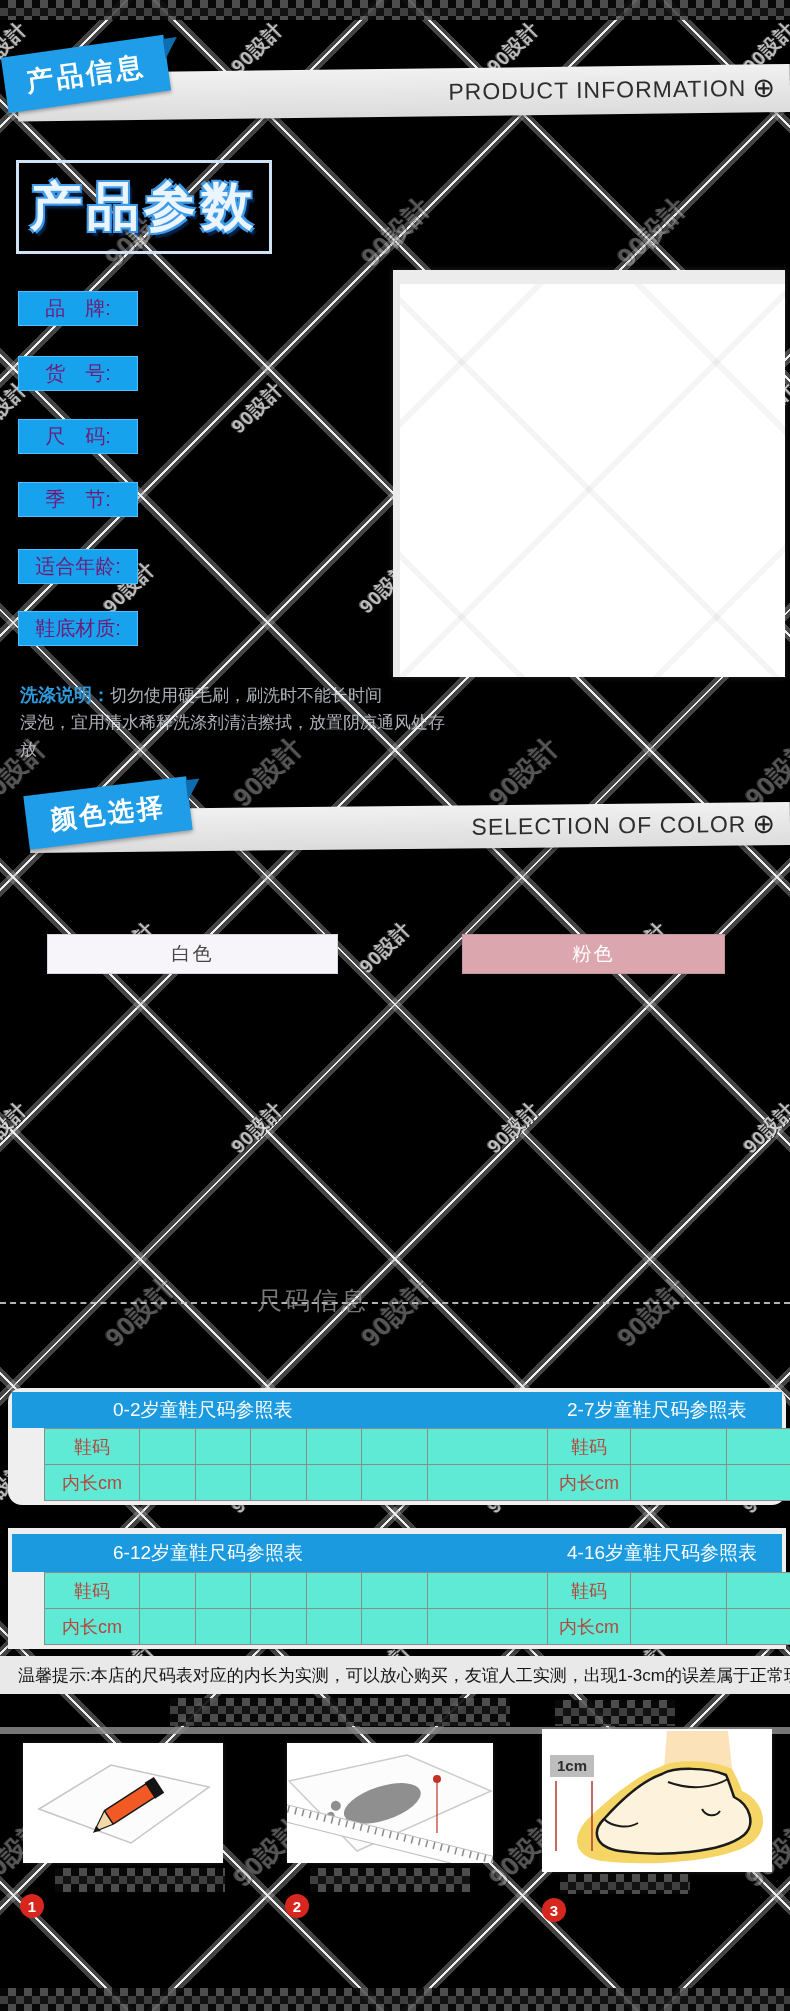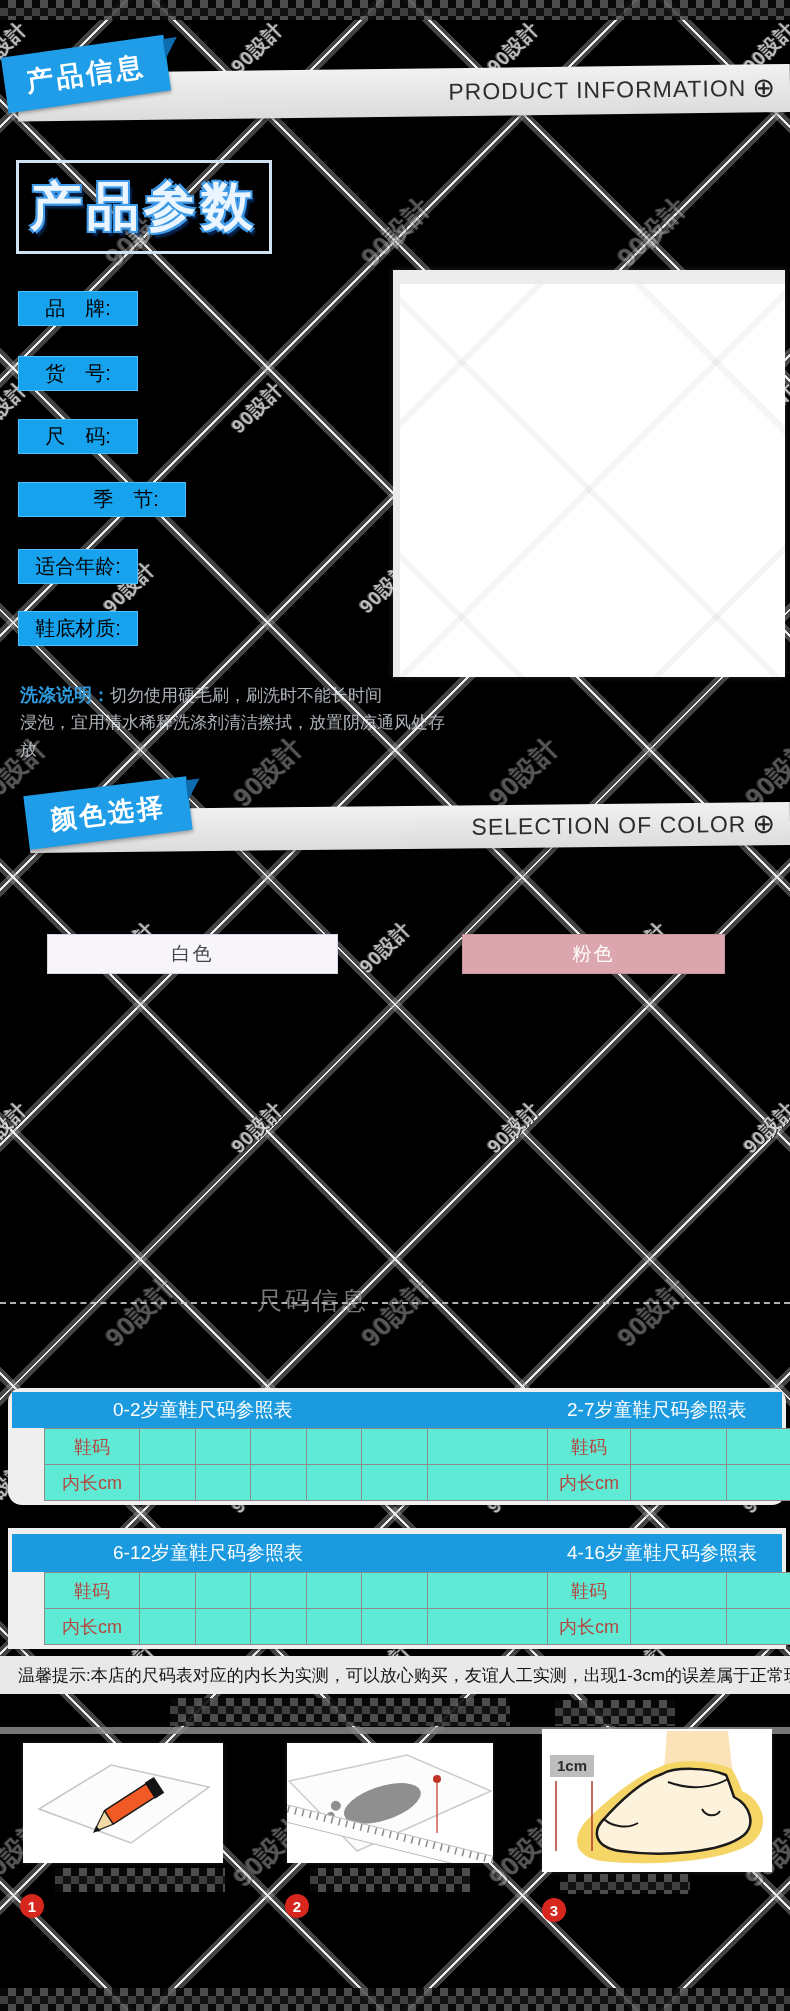--- a/index.html
+++ b/index.html
@@ -22,21 +22,21 @@
   .hbar{background:linear-gradient(180deg,#f1f1f1,#dcdcdc);box-shadow:0 2px 3px rgba(0,0,0,.4);}
   #bar1{left:18px;top:64px;width:772px;height:48px;transform:rotate(-.7deg);transform-origin:right center;}
   #bar2{left:30px;top:802px;width:760px;height:43px;transform:rotate(-.6deg);transform-origin:right center;}
   .bar-text{position:absolute;right:14px;top:50%;transform:translateY(-50%);font-size:23px;color:#2d2d2d;
             letter-spacing:1px;display:flex;align-items:center;gap:6px;white-space:nowrap;}
   .plus{font-size:27px;line-height:1;color:#222;}
   
   #params-box{left:16px;top:160px;width:250px;height:88px;border:3px solid #cfe3f5;display:flex;align-items:center;justify-content:center;}
   #params-title{font-size:52px;font-weight:800;letter-spacing:5px;color:#eaf5ff;
     text-shadow:2px 2px 0 #3f9be8,-2px -2px 0 #3f9be8,2px -2px 0 #3f9be8,-2px 2px 0 #3f9be8,4px 5px 2px rgba(10,50,110,.7);white-space:nowrap;}
-  .param-btn{left:18px;width:118px;height:33px;background:#17a2ee;border:1px solid #4fc0ff;color:#000000;
+  .param-btn{left:18px;width:118px;height:33px;background:#17a2ee;border:1px solid #4fc0ff;color:#701a75;
              font-size:20px;display:flex;align-items:center;justify-content:center;white-space:nowrap;text-align:right;}
   #wash{left:20px;top:682px;width:440px;font-size:17px;line-height:27px;color:rgba(210,216,224,.82);}
   .wash-label{color:#2f9bdc;font-weight:700;font-size:18px;}
   
   #photo-box{left:393px;top:270px;width:392px;height:407px;background:#fff;
     box-shadow:inset 0 14px 0 #ececec,inset 7px 0 0 #ececec,0 0 6px rgba(255,255,255,.15);
     background-image:repeating-linear-gradient(45deg,transparent 0 88px,rgba(0,0,0,.04) 88px 94px,transparent 94px 180px),
                      repeating-linear-gradient(-45deg,transparent 0 88px,rgba(0,0,0,.04) 88px 94px,transparent 94px 180px);}
   
   .swatch{height:38px;display:flex;align-items:center;justify-content:center;font-size:19px;letter-spacing:2px;}
@@ -128,21 +128,21 @@
   </div>
   <div class="abs param-btn" style="top:291px;">
       <span>品　牌:</span>
     </div>
   <div class="abs param-btn" style="top:356px;">
       <span>货　号:</span>
     </div>
   <div class="abs param-btn" style="top:419px;">
       <span>尺　码:</span>
     </div>
-  <div class="abs param-btn" style="top:482px;padding-left:48px;">
+  <div class="abs param-btn" style="top:482px;">
       <span>季　节:</span>
     </div>
   <div class="abs param-btn" style="top:549px;">
       <span>适合年龄:</span>
     </div>
   <div class="abs param-btn" style="top:611px;">
       <span>鞋底材质:</span>
     </div>
 
   <div class="abs" id="wash">

